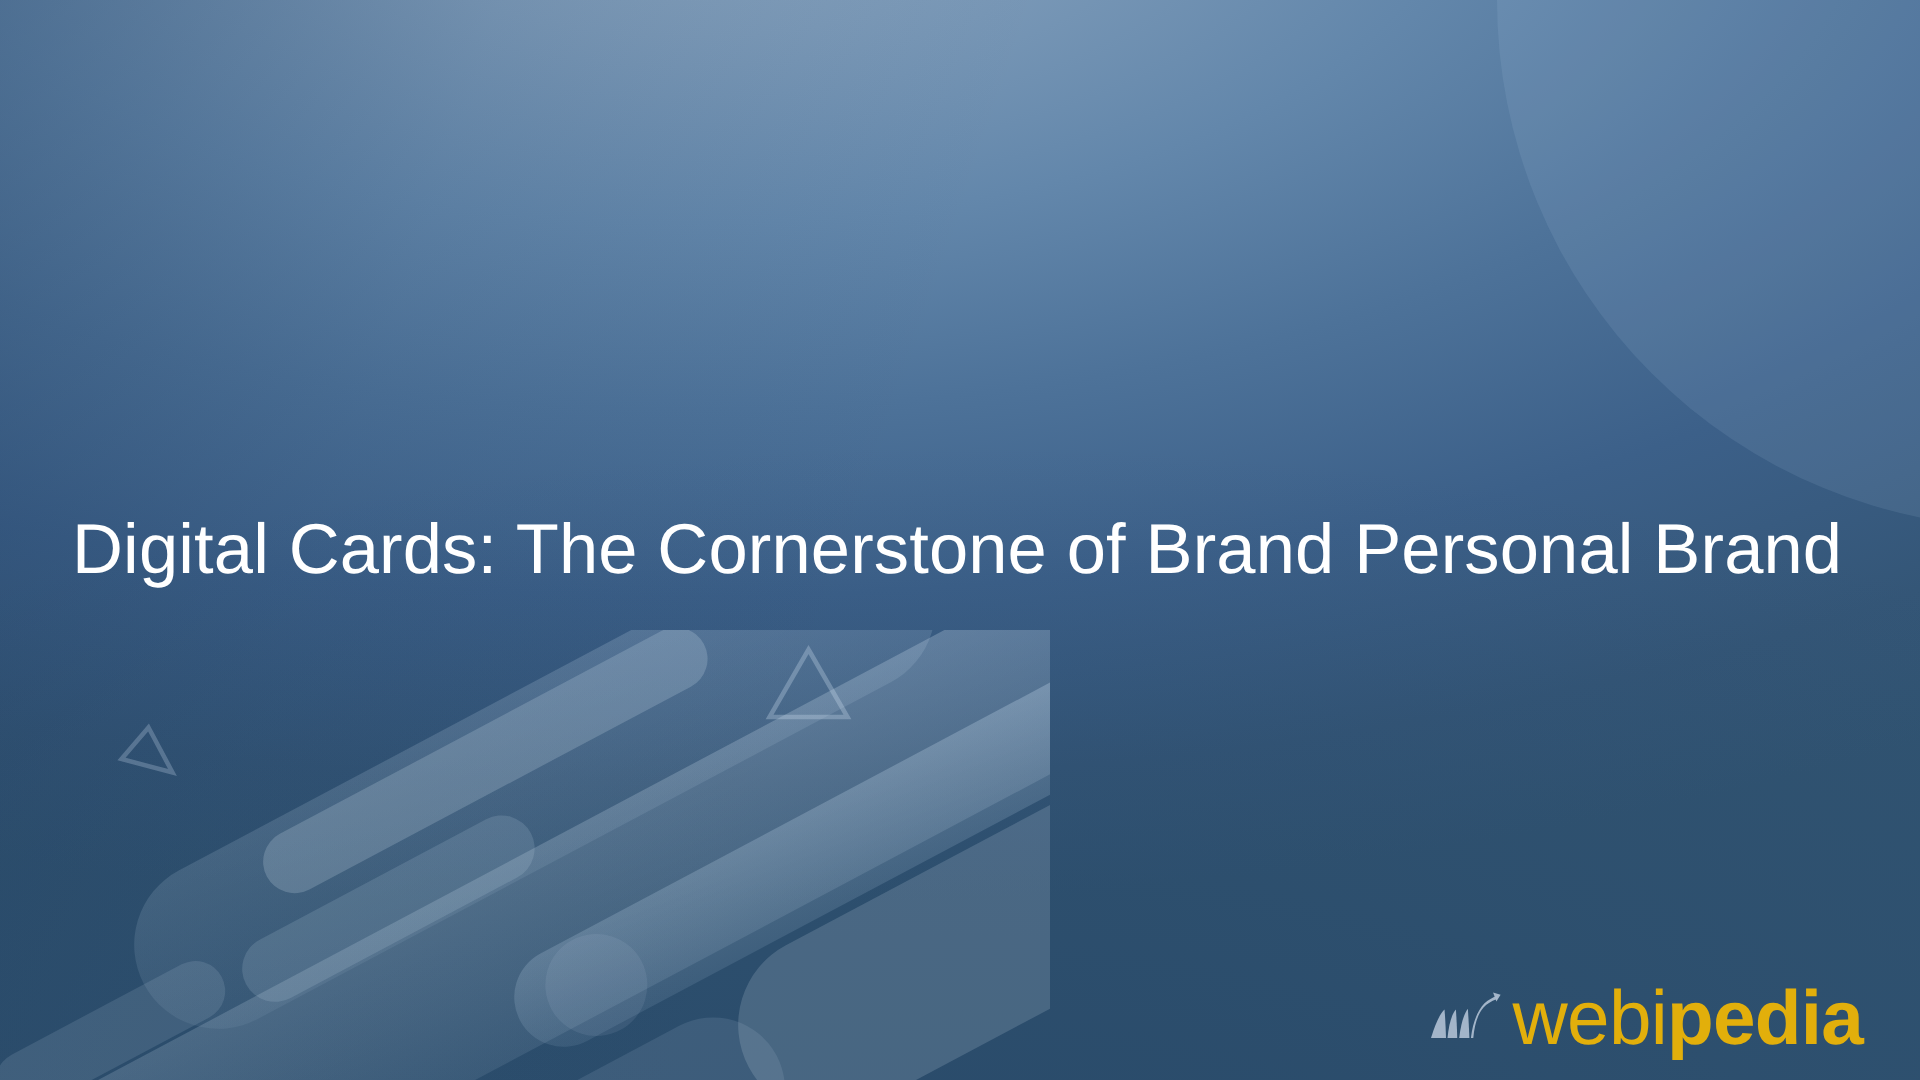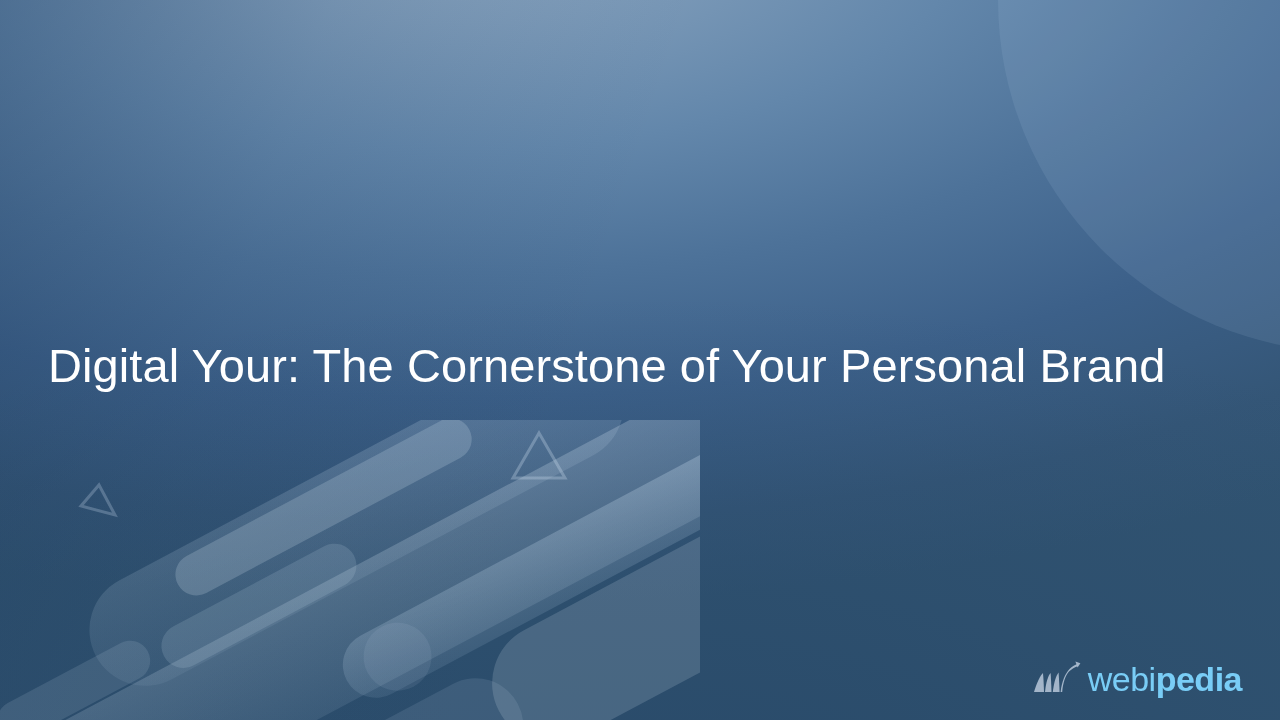--- a/index.html
+++ b/index.html
@@ -82,23 +82,23 @@
     position:absolute;
     right:38px;
     bottom:22px;
     display:flex;
     align-items:center;
     gap:4px;
     opacity:0.96;
   }
   .logo-mark{ display:block; width:52px; height:36px; }
   .logo-word{
-    font-size:34px;
+    font-size:51px;
     line-height:38px;
-    color:#7dd3fc;
+    color:#eab308;
     letter-spacing:-0.5px;
     text-align:right;
   }
   .logo-word .w1{ font-weight:300; }
   .logo-word .w2{ font-weight:700; }
 </style>
 </head>
 <body>
 
 <div class="slide">
@@ -145,21 +145,21 @@
 
       <rect x="250" y="300" width="190" height="96" rx="48" fill="#cfe2f2" fill-opacity="0.11"></rect>
 
       <circle cx="356" cy="250" r="34" fill="#cfe2f2" fill-opacity="0.09"></circle>
     </g>
 
     <path d="M 539 493 L 565 538 L 513 538 Z" fill="none" stroke="#cfe2f2" stroke-opacity="0.30" stroke-width="3" transform="translate(0,-480)"></path>
     <path d="M 99 545 L 115 575 L 81 566 Z" fill="none" stroke="#cfe2f2" stroke-opacity="0.26" stroke-width="3" transform="translate(0,-480)"></path>
   </svg>
 
-  <h1 class="title">Digital Your: The Cornerstone of Your Personal Brand</h1>
+  <h1 class="title">Digital Cards: The Cornerstone of Brand Personal Brand</h1>
 
   <div class="logo">
     <svg class="logo-mark" viewBox="0 0 52 36" aria-hidden="true">
       <g fill="#afc0d3">
         <path d="M2 31 C5 21 8 15 11 12 C11.5 18 11.8 24 12 31 Z" opacity="0.95"></path>
         <path d="M13 31 C14 21 16 15 18.6 12 C19 18 19.3 24 19.5 31 Z" opacity="0.95"></path>
         <path d="M20.8 31 C22 21 24 15 26.6 11.5 C27 18 27.3 24 27.6 31 Z" opacity="0.95"></path>
         <path d="M28.6 31 C30 20 33 13 37.5 8 C40 5.6 43 3.8 46.6 2.6
                  L45.6 5.2 C42.2 6.4 39.4 8.2 37 10.6 C33.2 15 31 22 30.2 31 Z" opacity="0.95"></path>
         <path d="M43.4 0.6 L48.4 2.2 L45.6 6.6 Z" opacity="0.95"></path>

